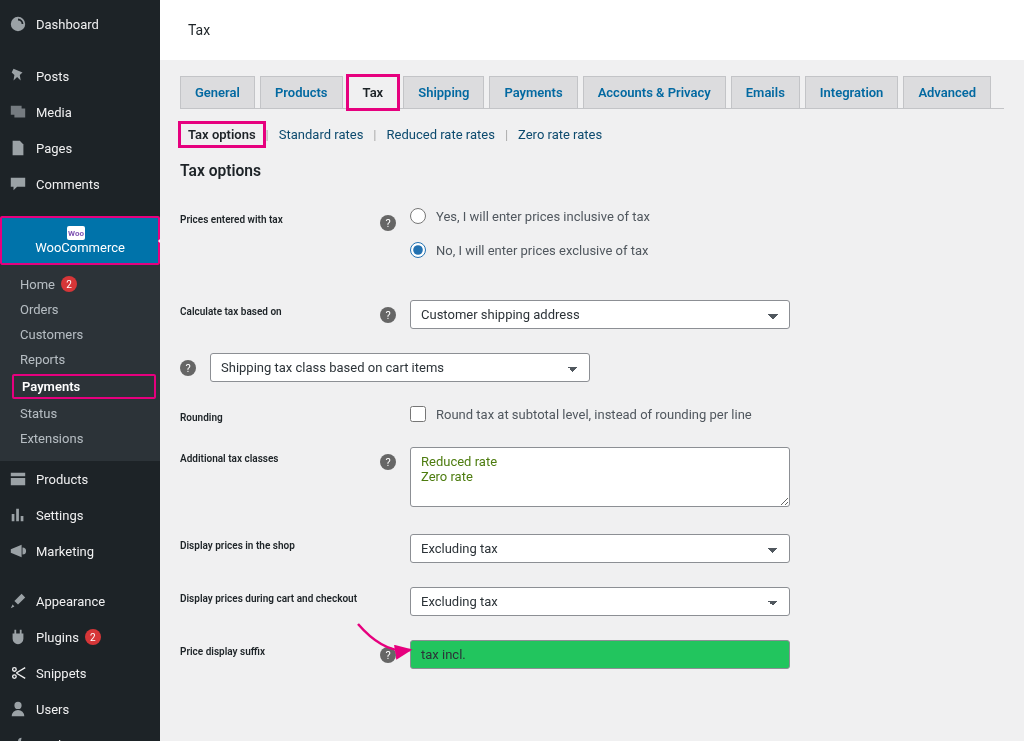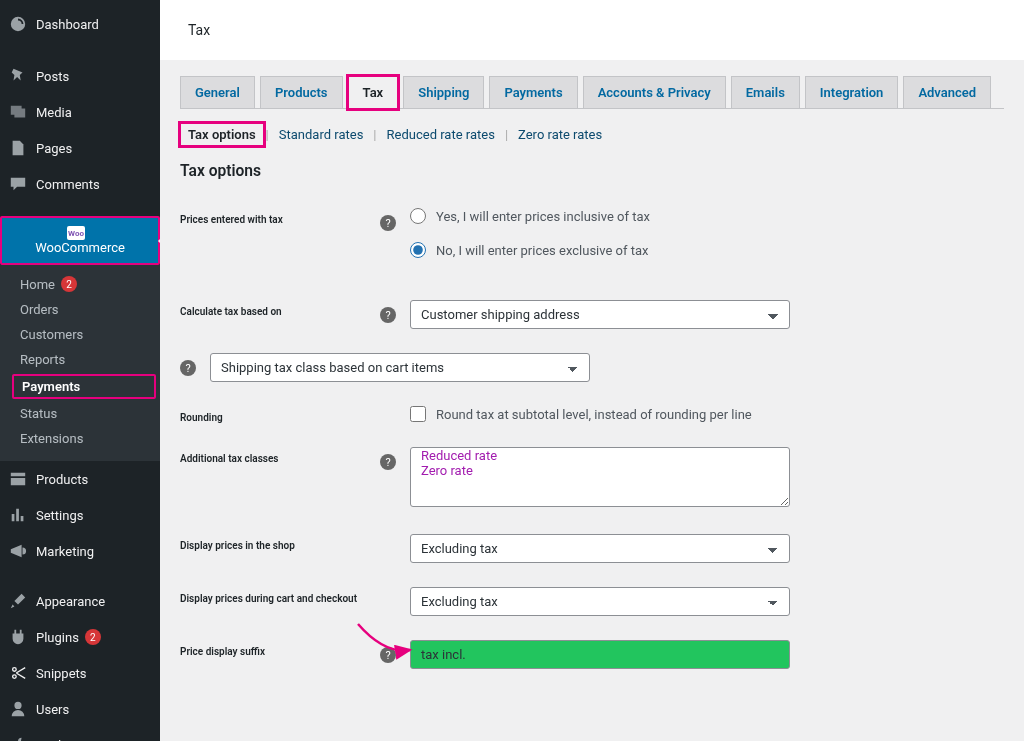--- a/index.html
+++ b/index.html
@@ -41,21 +41,21 @@
   .help { width: 16px; height: 16px; border-radius: 50%; background: #666; color: #fff; font-size: 11px; display: inline-flex; align-items: center; justify-content: center; margin-right: 14px; margin-top: 7px; flex-shrink: 0; cursor: help; }
   .help-spacer { width: 30px; flex-shrink:0; }
   .control { flex: 1; max-width: 400px; }
 
   .radio-line { display: flex; align-items: center; margin-bottom: 18px; color: #50575e; }
   .radio-line input { margin-right: 10px; width: 16px; height: 16px; accent-color: #2271b1; }
   .checkbox-line { display: flex; align-items: center; color: #50575e; }
   .checkbox-line input { margin-right: 10px; width: 16px; height: 16px; accent-color: #2271b1; }
 
   select.combo { width: 100%; max-width: 380px; padding: 6px 28px 6px 10px; border: 1px solid #8c8f94; border-radius: 3px; background: #fff; font-size: 13px; color: #2c3338; appearance: none; background-image: linear-gradient(45deg, transparent 50%, #50575e 50%), linear-gradient(135deg, #50575e 50%, transparent 50%); background-position: calc(100% - 16px) 13px, calc(100% - 11px) 13px; background-size: 5px 5px, 5px 5px; background-repeat: no-repeat; }
-  textarea.ta { width: 100%; max-width: 380px; height: 60px; padding: 0 10px; border: 1px solid #8c8f94; border-radius: 3px; font-size: 13px; color: #a21caf; resize: both; font-family: inherit; }
+  textarea.ta { width: 100%; max-width: 380px; height: 60px; padding: 6px 10px; border: 1px solid #8c8f94; border-radius: 3px; font-size: 13px; color: #4d7c0f; resize: both; font-family: inherit; }
   input.txt { width: 100%; max-width: 380px; padding: 6px 10px; border: 1px solid #8c8f94; border-radius: 3px; font-size: 13px; color: #2c3338; background:#22c55e; }
 
   
   .arrow { position: relative; }
   .arrow svg { position: absolute; left: -56px; top: -20px; width: 62px; height: 40px; overflow: visible; }
 </style>
 </head>
 <body>
 
 <nav class="sidebar">

